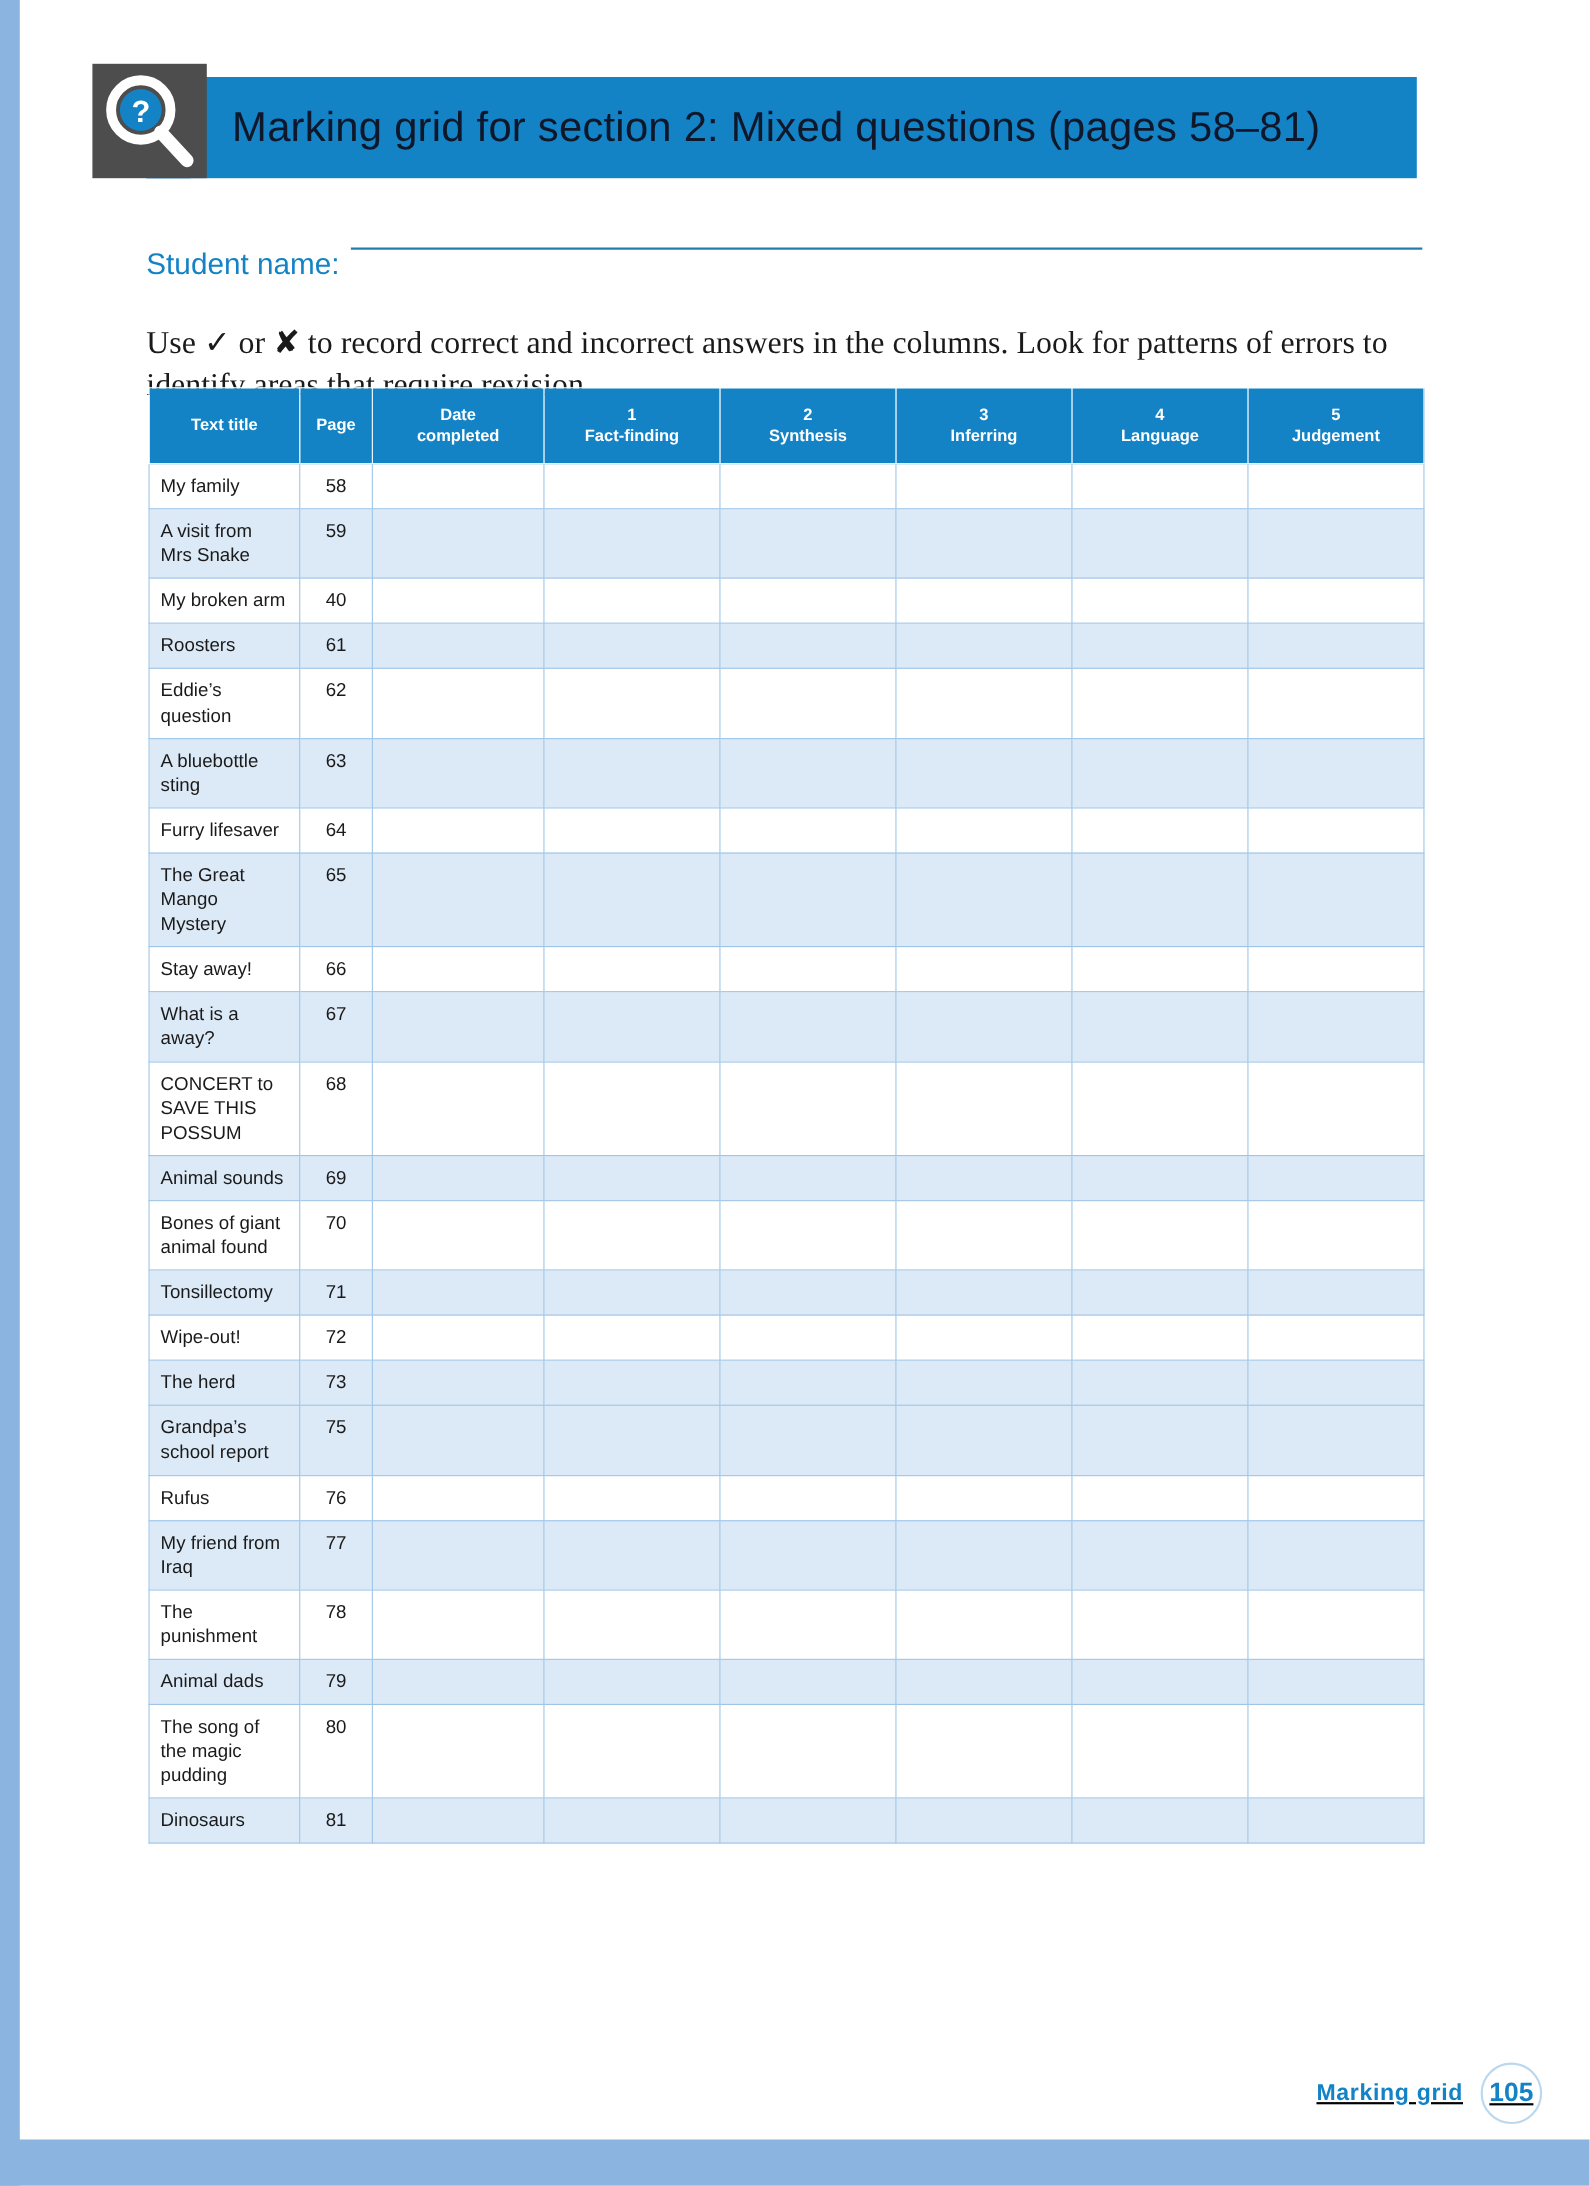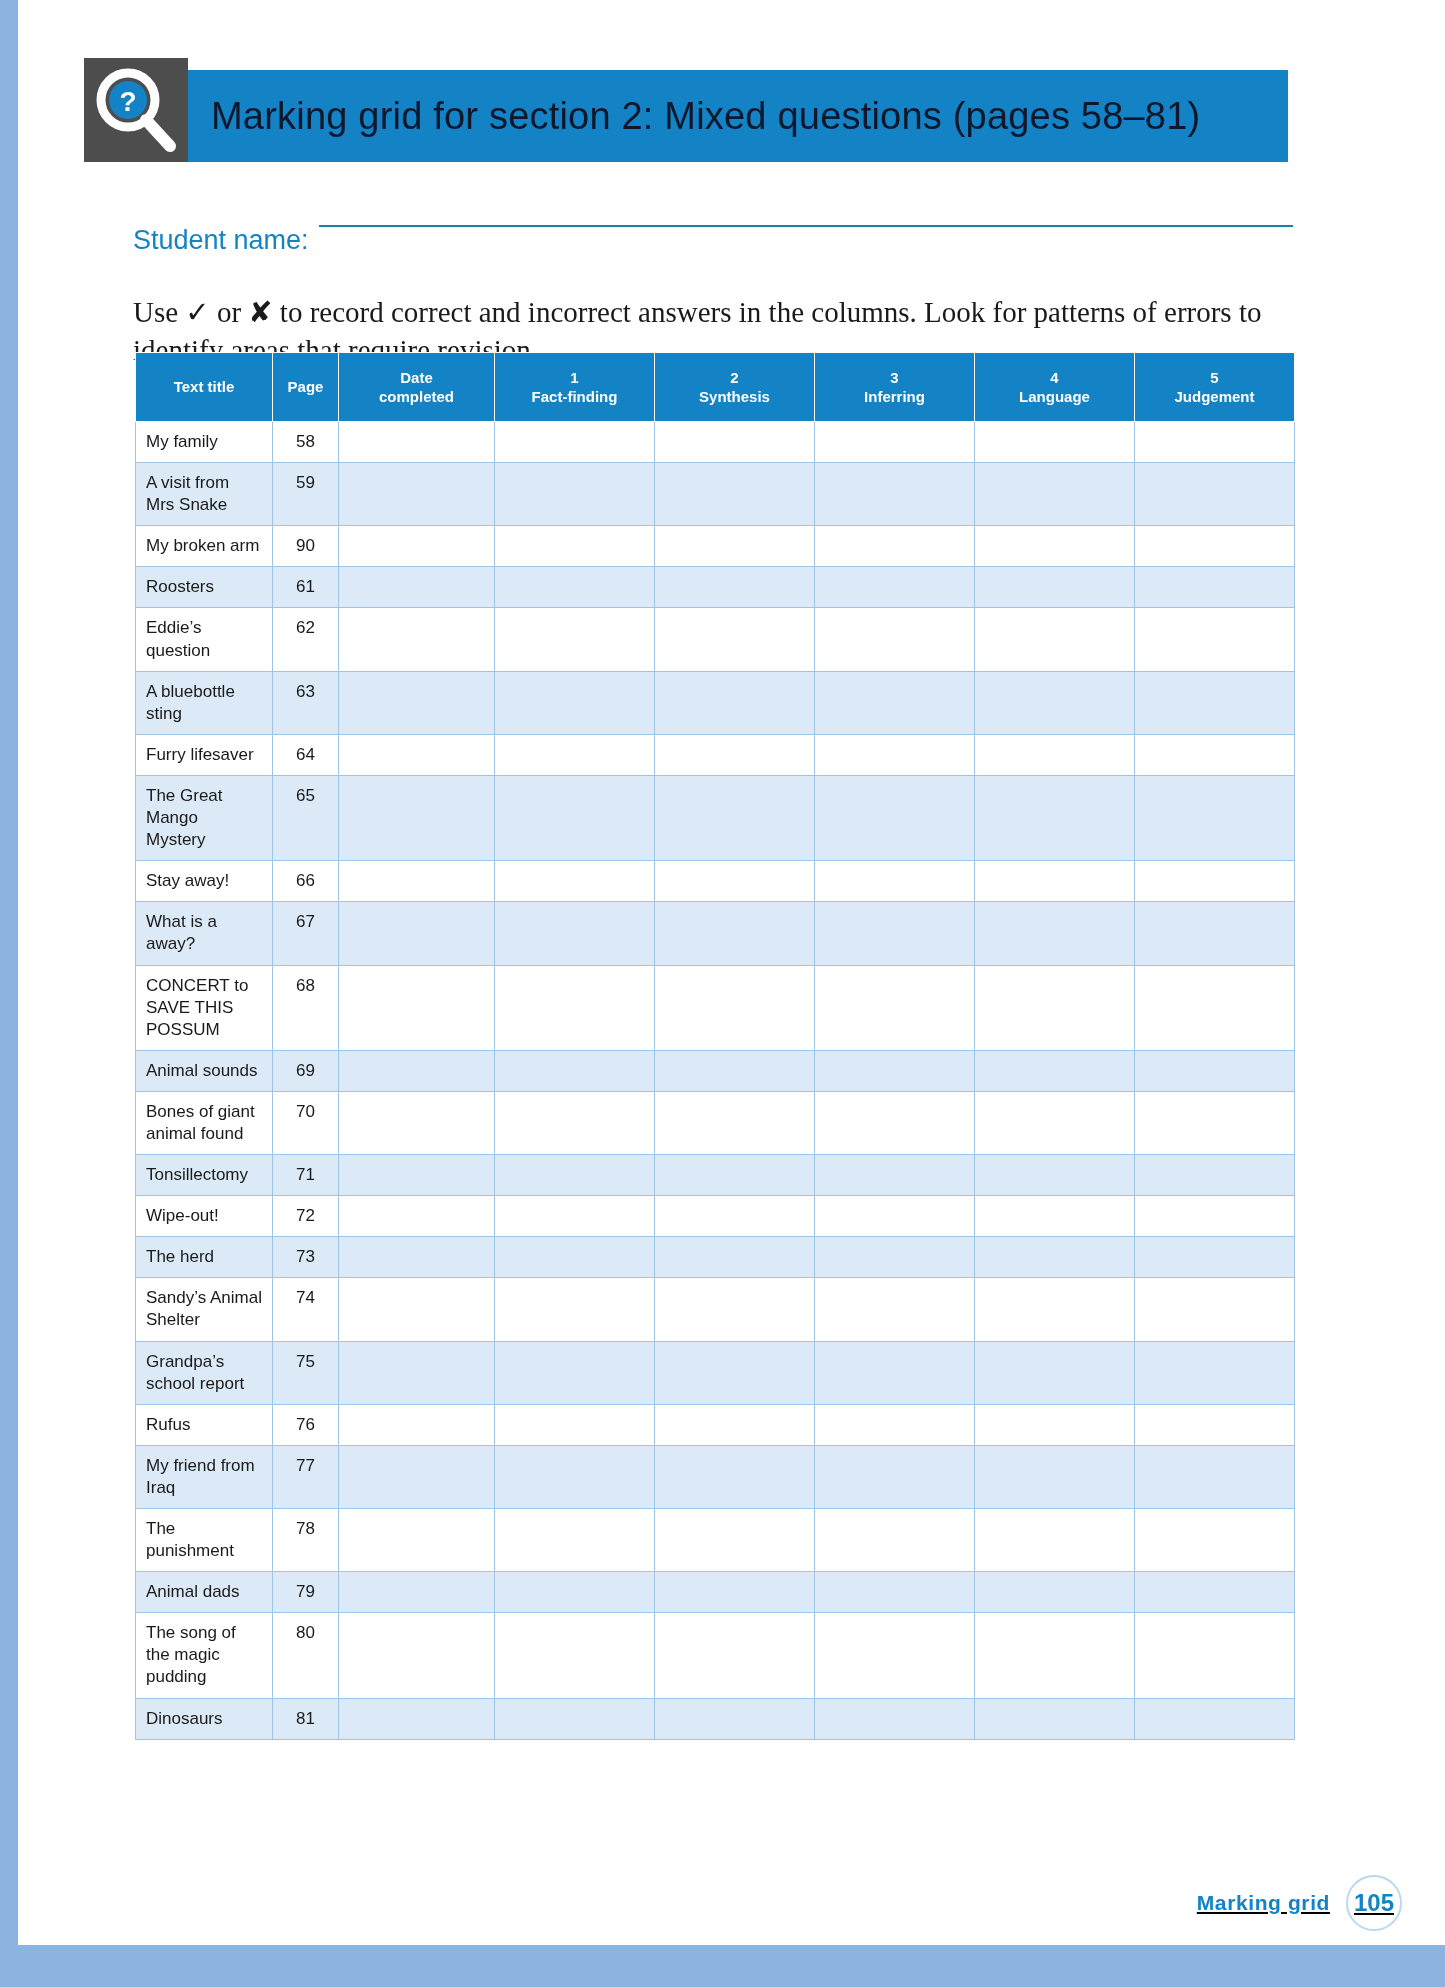--- a/index.html
+++ b/index.html
@@ -259,21 +259,21 @@
             <td class="col-page">59</td>
             <td></td>
             <td></td>
             <td></td>
             <td></td>
             <td></td>
             <td></td>
           </tr>
           <tr>
             <td class="col-title">My broken arm</td>
-            <td class="col-page">90</td>
+            <td class="col-page">40</td>
             <td></td>
             <td></td>
             <td></td>
             <td></td>
             <td></td>
             <td></td>
           </tr>
           <tr class="shade">
             <td class="col-title">Roosters</td>
             <td class="col-page">61</td>
@@ -390,30 +390,20 @@
             <td></td>
             <td></td>
             <td></td>
             <td></td>
             <td></td>
             <td></td>
           </tr>
           <tr class="shade">
             <td class="col-title">The herd</td>
             <td class="col-page">73</td>
-            <td></td>
-            <td></td>
-            <td></td>
-            <td></td>
-            <td></td>
-            <td></td>
-          </tr>
-          <tr>
-            <td class="col-title">Sandy’s Animal Shelter</td>
-            <td class="col-page">74</td>
             <td></td>
             <td></td>
             <td></td>
             <td></td>
             <td></td>
             <td></td>
           </tr>
           <tr class="shade">
             <td class="col-title">Grandpa’s school report</td>
             <td class="col-page">75</td>

